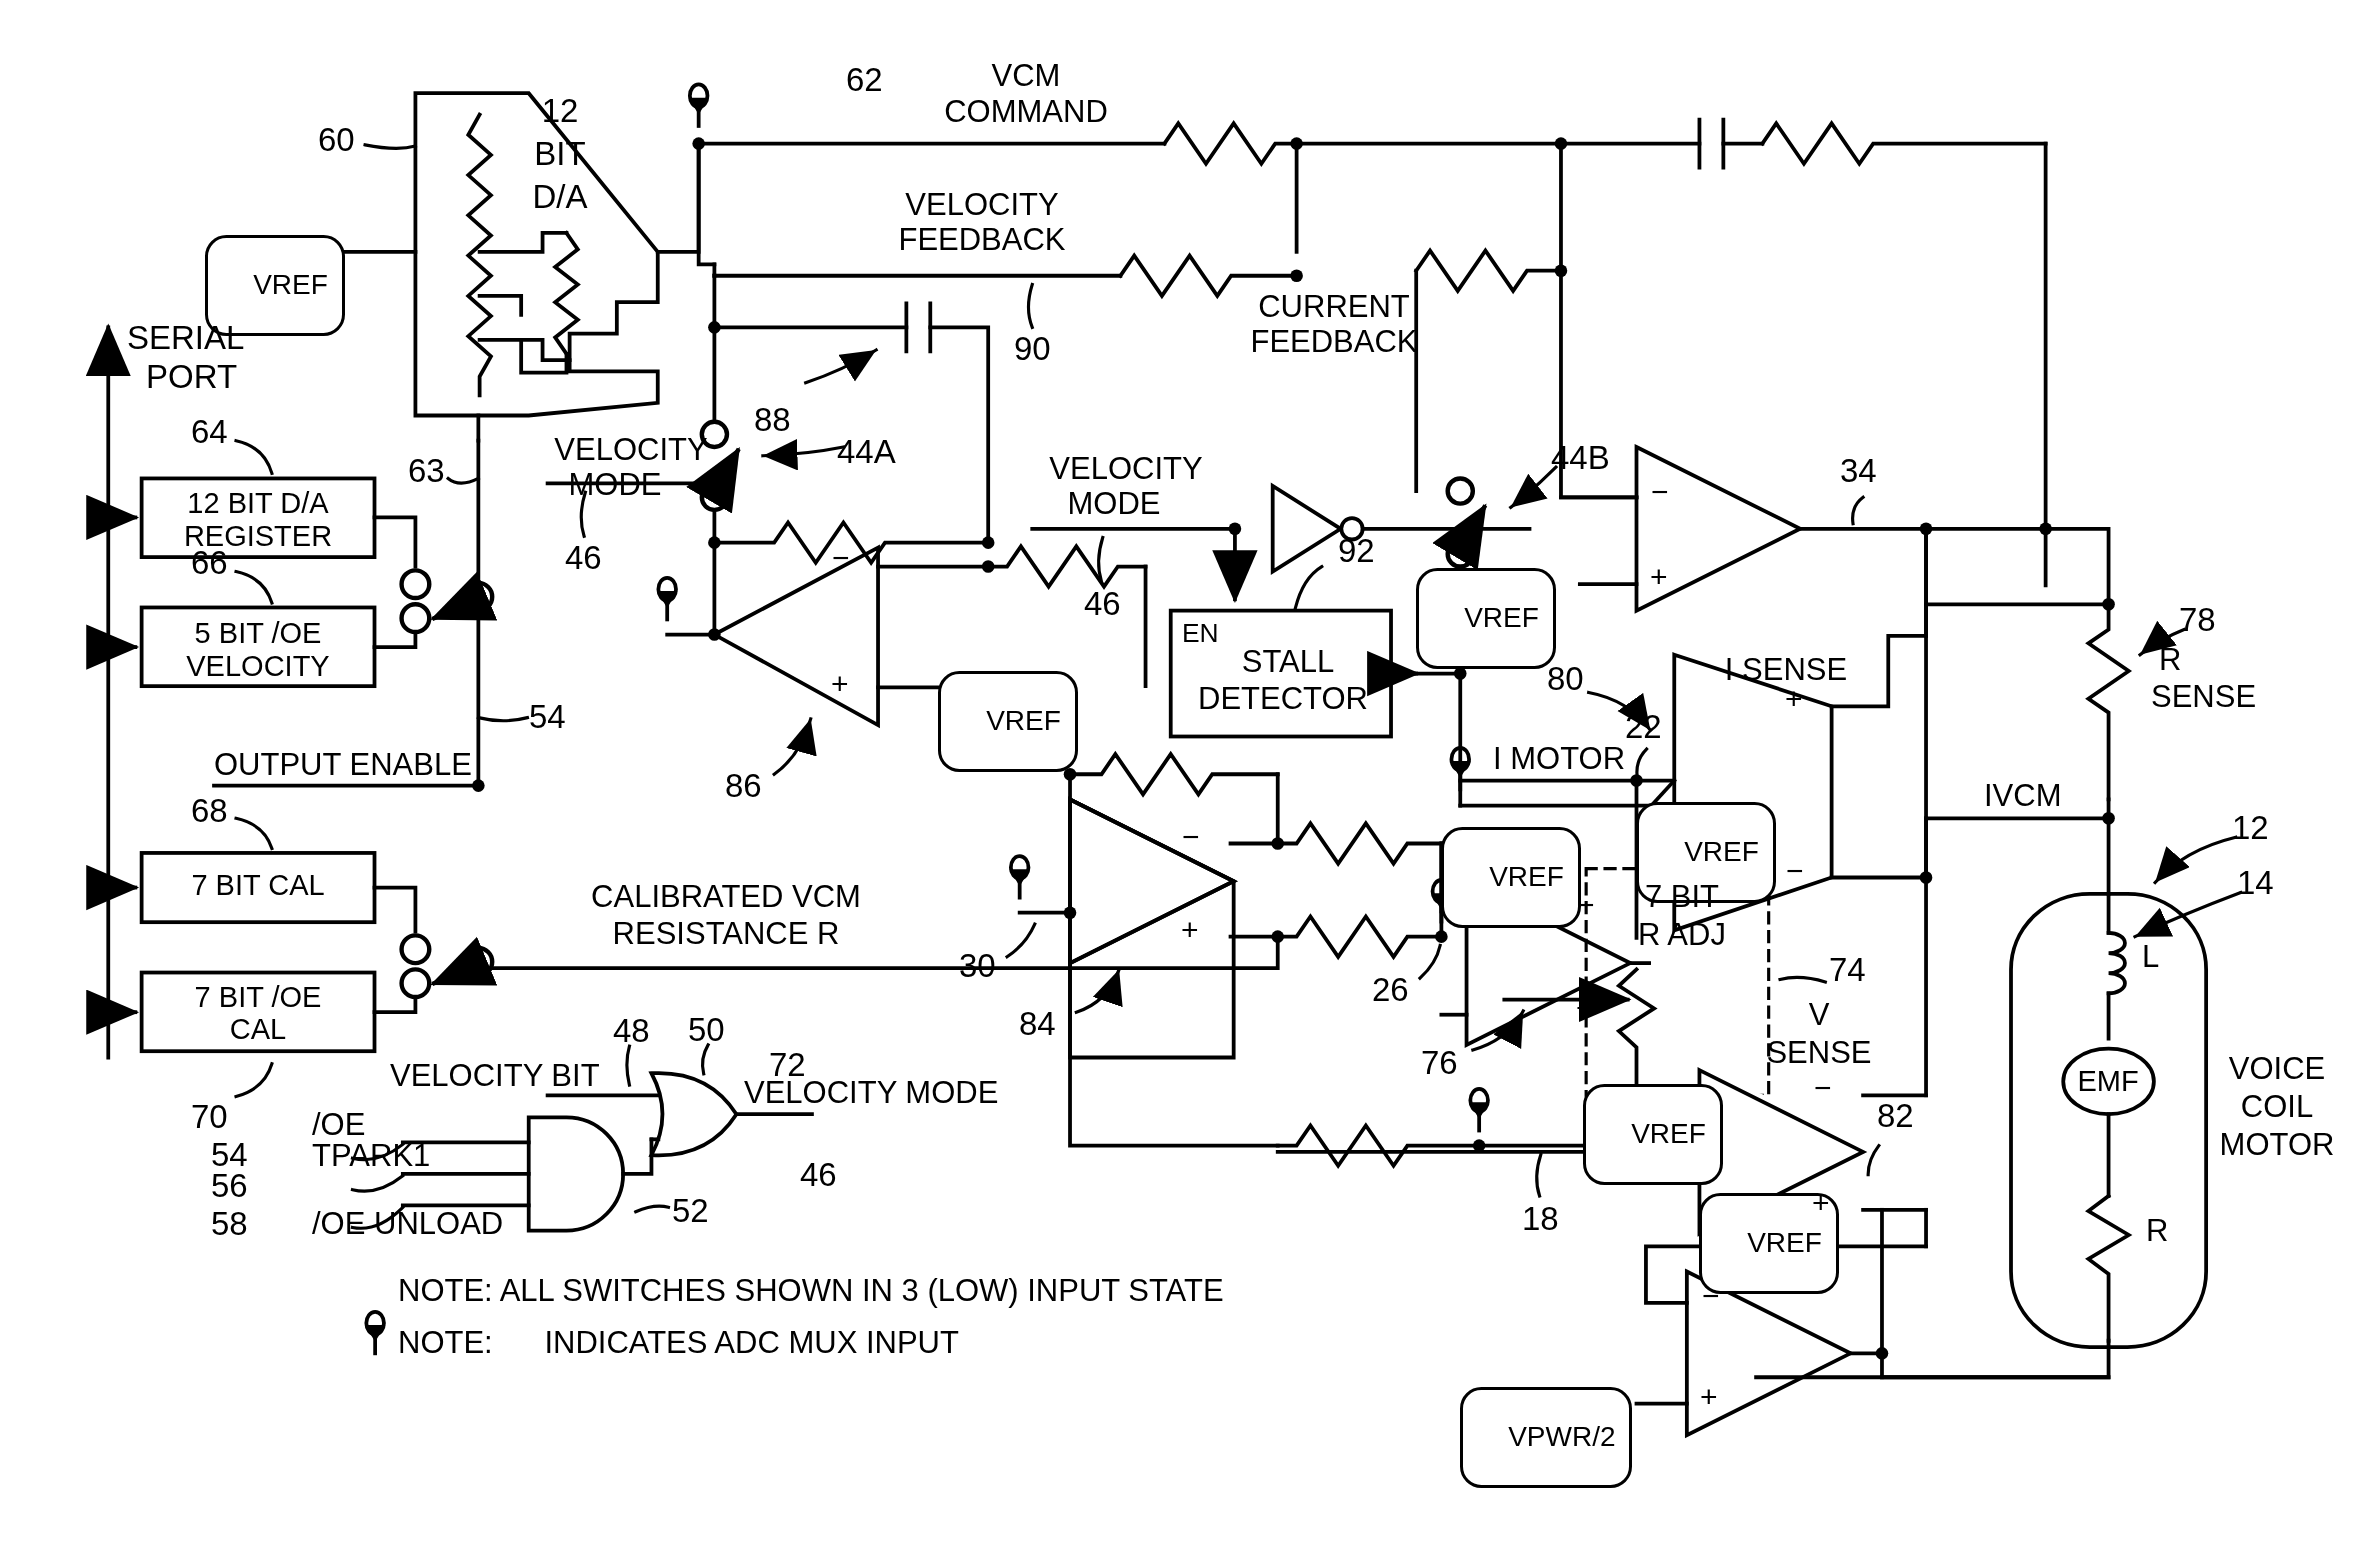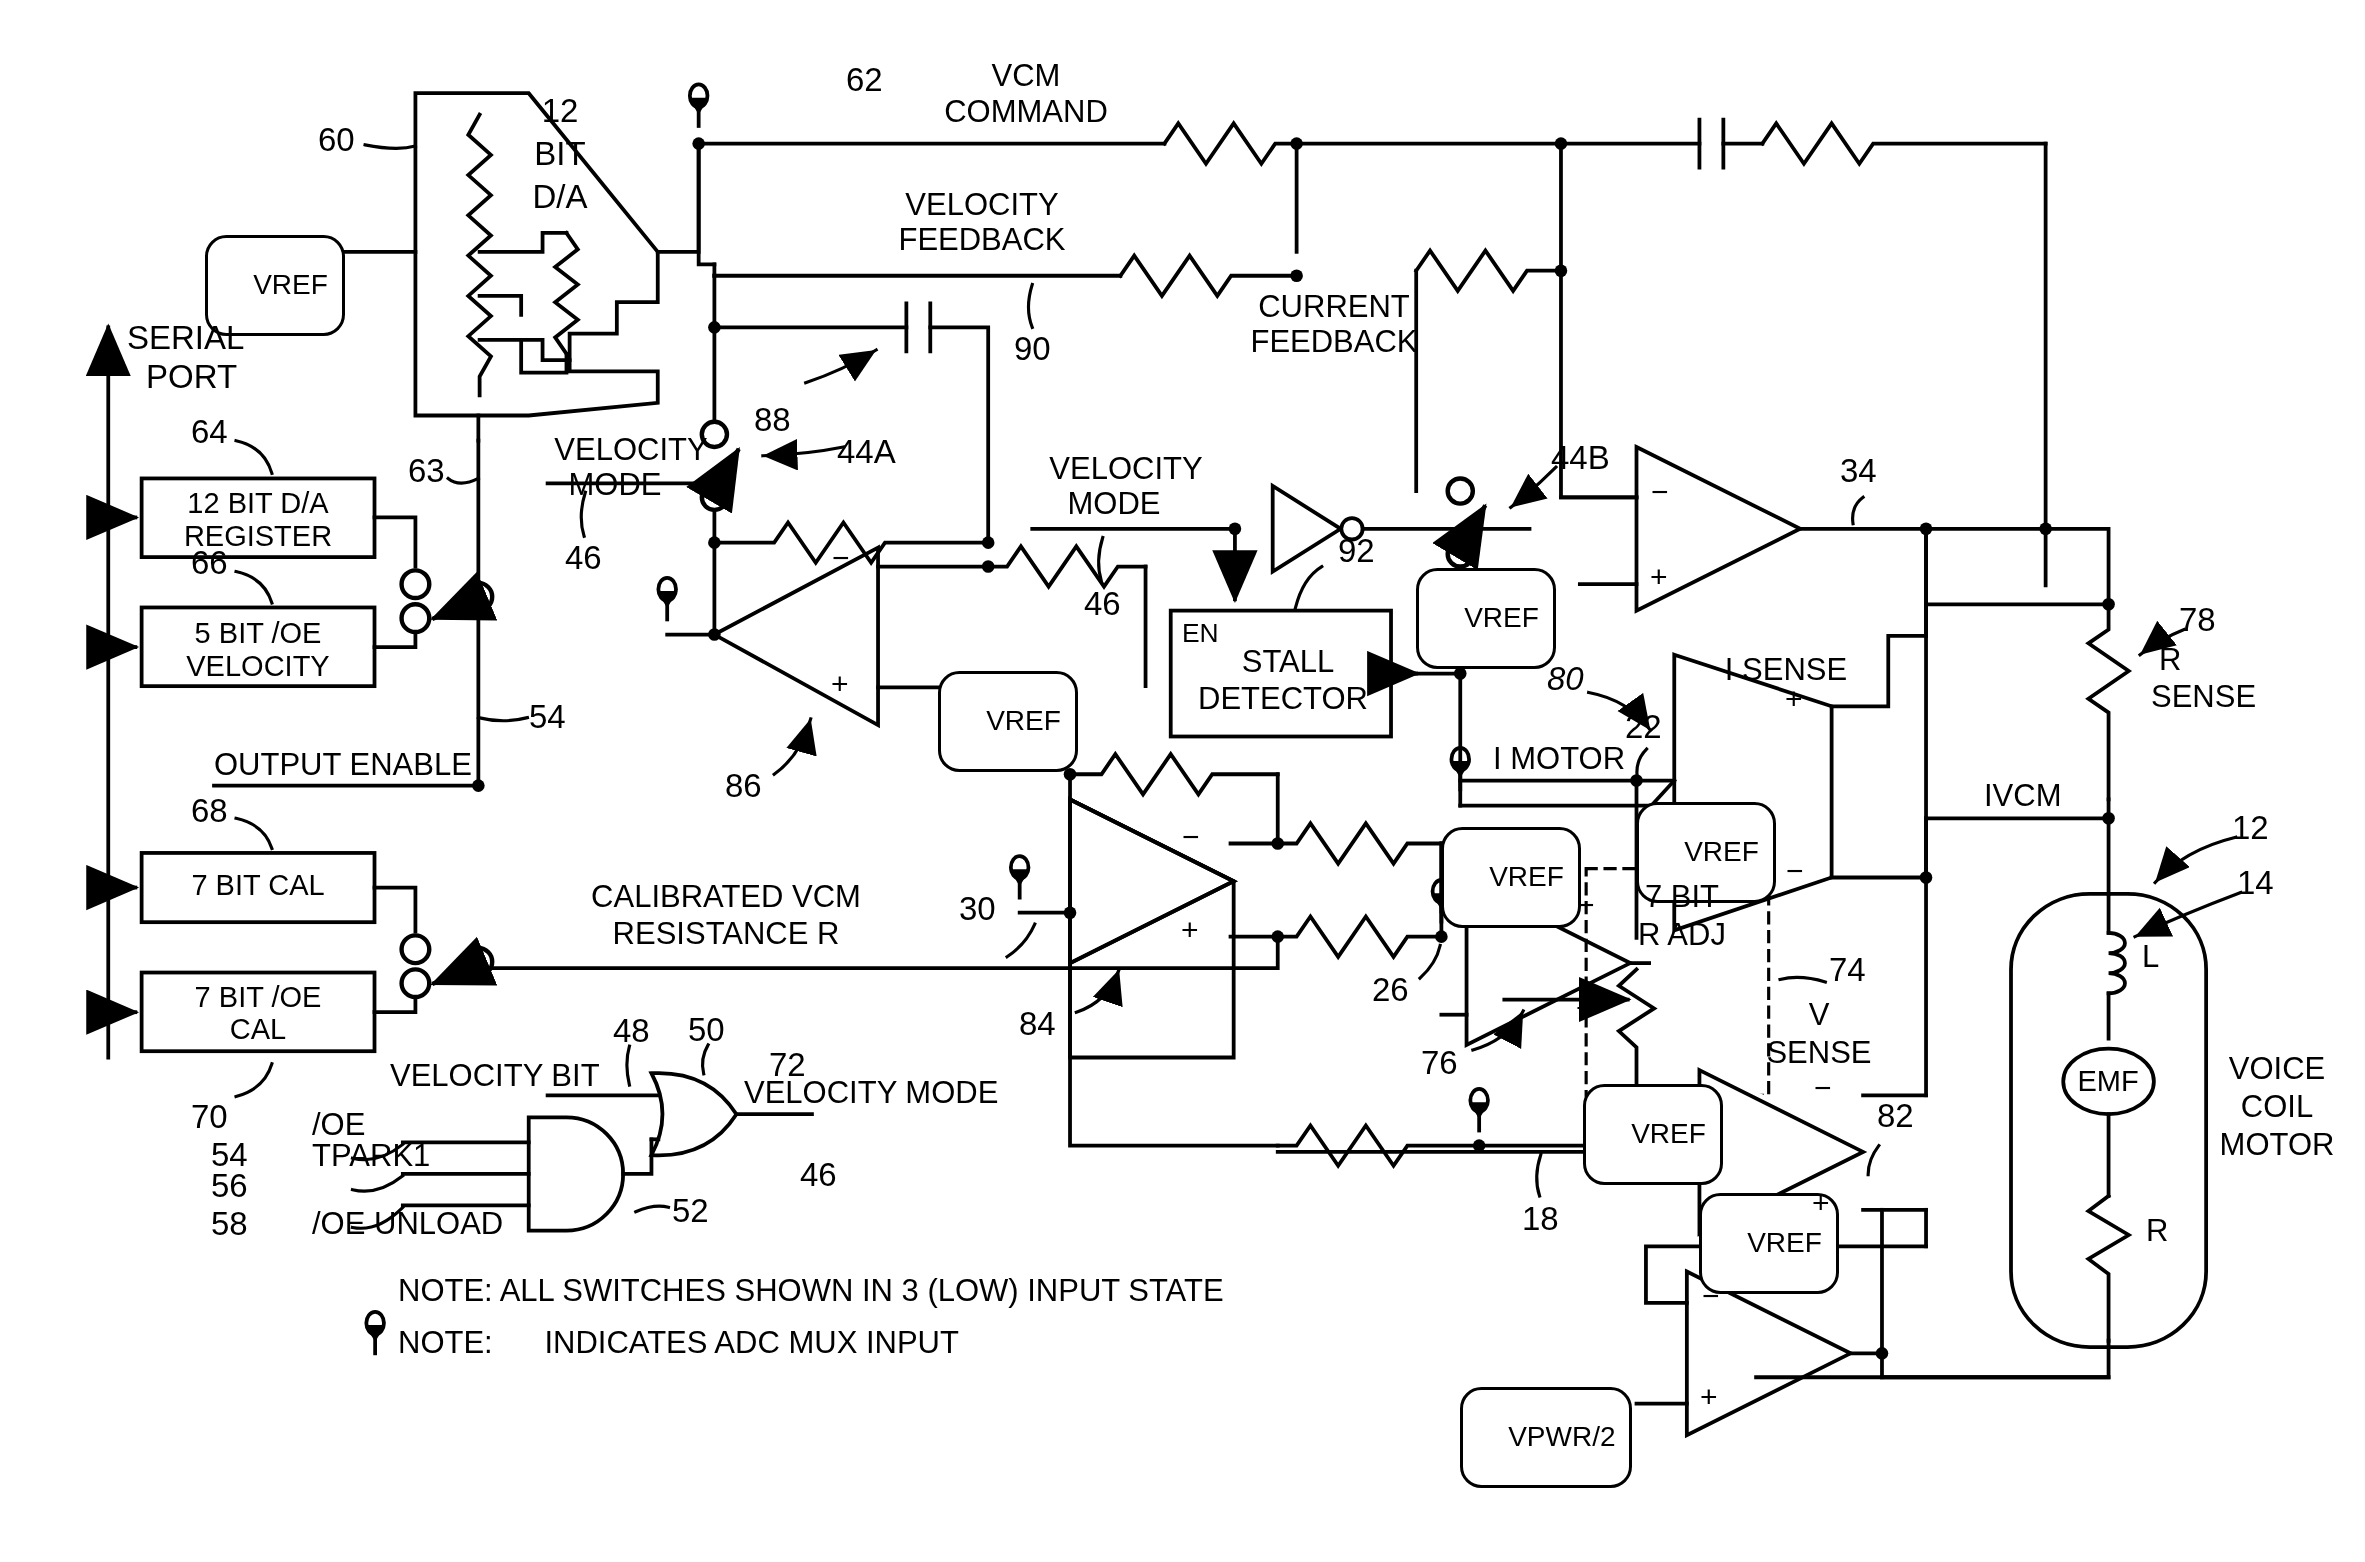--- a/index.html
+++ b/index.html
@@ -475,36 +475,36 @@
   <div class="lbl t52" style="left:754px;top:366px;margin-top:37px;">88</div>
   <div class="lbl t52" style="left:725px;top:769px;">86</div>
 
   <div class="lbl t42" style="left:1182px;top:619px;">EN</div>
   <div class="lbl t50 ctr" style="left:1288px;top:646px;">STALL</div>
   <div class="lbl t50 ctr" style="left:1283px;top:683px;">DETECTOR</div>
   <div class="lbl t52" style="left:1338px;top:534px;">92</div>
 
   <div class="lbl t52" style="left:1840px;top:454px;">34</div>
   <div class="lbl t50 ctr" style="left:1786px;top:654px;">I SENSE</div>
-  <div class="lbl t52" style="left:1547px;top:662px;font-style:italic;">80</div>
+  <div class="lbl t52" style="left:1547px;top:662px;">80</div>
   <div class="lbl t52" style="left:1625px;top:710px;">22</div>
   <div class="lbl t50" style="left:1493px;top:743px;">I MOTOR</div>
 
   <div class="lbl t50 ctr" style="left:1819px;top:999px;">V</div>
   <div class="lbl t50 ctr" style="left:1819px;top:1037px;">SENSE</div>
   <div class="lbl t52" style="left:1877px;top:1099px;">82</div>
   <div class="lbl t52" style="left:1522px;top:1202px;">18</div>
 
   <div class="lbl t50 ctr" style="left:1682px;top:881px;">7 BIT</div>
   <div class="lbl t50 ctr" style="left:1682px;top:919px;">R ADJ</div>
   <div class="lbl t52" style="left:1829px;top:953px;">74</div>
 
   <div class="lbl t52" style="left:1019px;top:1007px;">84</div>
   <div class="lbl t52" style="left:1421px;top:1046px;">76</div>
-  <div class="lbl t52" style="left:959px;top:892px;">30</div>
+  <div class="lbl t52" style="left:959px;top:949px;">30</div>
   <div class="lbl t52" style="left:1372px;top:973px;">26</div>
 
   <div class="lbl t50 ctr" style="left:726px;top:881px;">CALIBRATED VCM</div>
   <div class="lbl t50 ctr" style="left:726px;top:918px;">RESISTANCE R</div>
   <div class="lbl t52" style="left:769px;top:1048px;">72</div>
 
   <div class="lbl t50" style="left:390px;top:1060px;">VELOCITY BIT</div>
   <div class="lbl t52" style="left:613px;top:1014px;">48</div>
   <div class="lbl t52" style="left:688px;top:1013px;">50</div>
   <div class="lbl t52" style="left:672px;top:1194px;">52</div>

